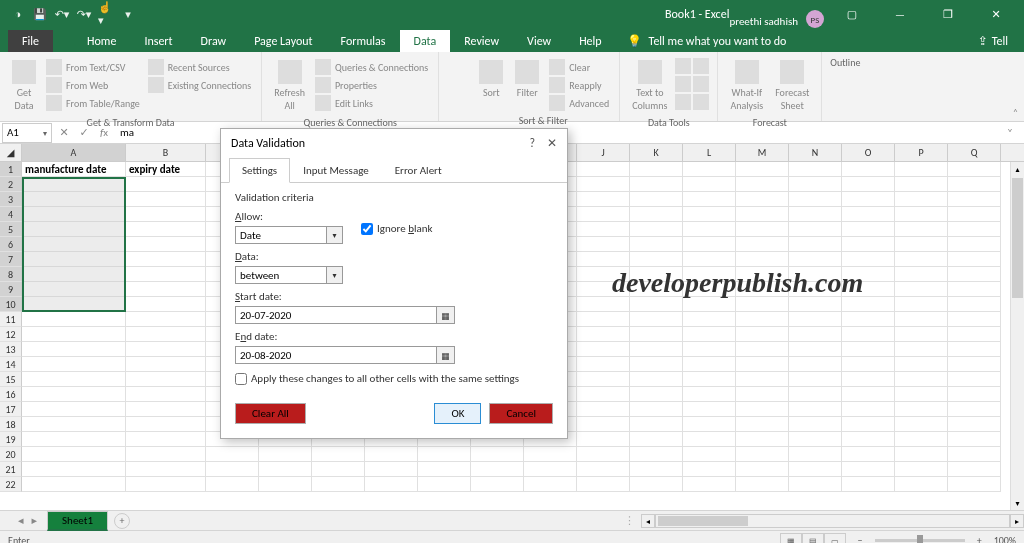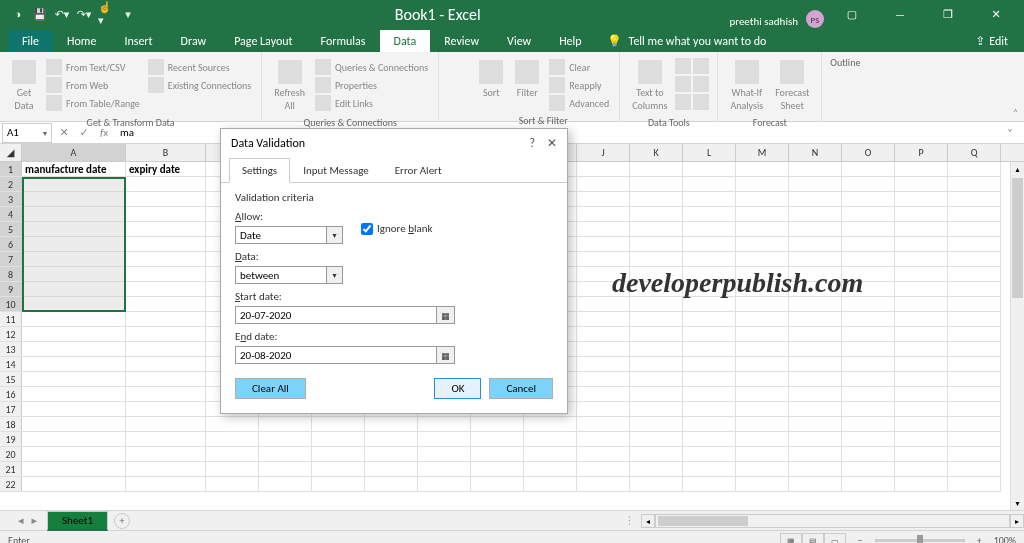--- a/index.html
+++ b/index.html
@@ -2,30 +2,30 @@
 <html><head>
   <meta charset="utf-8">
   <style>
     * { margin: 0; padding: 0; box-sizing: border-box; font-family: "Segoe UI", Calibri, sans-serif; }
     body { width: 1024px; height: 543px; overflow: hidden; background: #fff; position: relative; font-size: 11px; }
     
     
     .title-bar { height: 28px; background: #217346; display: flex; align-items: center; color: #fff; }
     .qa-buttons { display: flex; align-items: center; gap: 6px; padding: 0 10px; }
     .qa-btn { width: 16px; height: 16px; display: flex; align-items: center; justify-content: center; opacity: 0.9; cursor: pointer; }
-    .title-center { flex: 1; text-align: center; font-size: 16px; }
+    .title-center { flex: 1; text-align: right; font-size: 12px; }
     .title-right { display: flex; align-items: flex-end; gap: 8px; padding-right: 8px; }
     .avatar { width: 18px; height: 18px; background: #d4a5d4; border-radius: 50%; display: flex; align-items: center; justify-content: center; font-size: 9px; color: #333; }
     .win-btn { width: 40px; height: 28px; display: flex; align-items: center; justify-content: center; cursor: pointer; }
     
     
     .menu-tabs { height: 24px; background: #217346; display: flex; align-items: flex-end; padding-left: 8px; color: #fff; font-size: 12px; }
     .menu-tab { padding: 4px 14px; cursor: pointer; }
     .menu-tab.active { background: #fff; color: #217346; }
-    .menu-tab.file { background: #0f766e; margin-right: 0; }
+    .menu-tab.file { background: #404040; margin-right: 20px; }
     .tell-me { display: flex; align-items: center; gap: 6px; padding: 4px 12px; }
     .share-area { margin-left: auto; padding: 4px 16px; display: flex; align-items: center; gap: 4px; }
 
     
     .ribbon { height: 70px; background: #f3f3f3; border-bottom: 1px solid #d4d4d4; display: flex; color: #888; font-size: 10px; position: relative; }
     .ribbon-group { border-right: 1px solid #e0e0e0; padding: 2px 8px; display: flex; flex-direction: column; }
     .ribbon-group-content { flex: 1; display: flex; align-items: flex-start; gap: 4px; padding-top: 4px; }
     .ribbon-group-label { text-align: center; font-size: 10px; color: #666; padding: 2px 0; }
     .ribbon-item { display: flex; flex-direction: column; align-items: center; gap: 2px; padding: 2px 4px; font-size: 10px; text-align: center; }
     .ribbon-item-row { display: flex; align-items: center; gap: 4px; padding: 1px 2px; font-size: 10px; white-space: nowrap; }
@@ -75,21 +75,21 @@
     .combo { display: flex; width: 108px; }
     .combo input { width: 92px; height: 18px; border: 1px solid #999; padding: 4px 4px; font-size: 11px; }
     .combo .arrow { width: 16px; height: 18px; border: 1px solid #999; border-left: none; background: #f0f0f0; display: flex; align-items: center; justify-content: center; font-size: 8px; cursor: pointer; }
     .date-field { display: flex; width: 220px; }
     .date-field input { flex: 1; height: 18px; border: 1px solid #999; padding: 0 4px; font-size: 11px; }
     .date-field .picker { width: 18px; height: 18px; border: 1px solid #999; border-left: none; background: #f0f0f0; display: flex; align-items: center; justify-content: center; font-size: 9px; cursor: pointer; }
     .check-row { display: flex; align-items: center; gap: 4px; margin: 4px 0; }
     .check-row input { width: 12px; height: 12px; }
     .validation-section { position: relative; }
     .dialog-buttons { display: flex; padding: 10px 14px 14px; gap: 8px; }
-    .dlg-btn { padding: 3px 16px; border: 1px solid #adadad; background: #7dd3fc; font-size: 11px; cursor: pointer; }
+    .dlg-btn { padding: 3px 16px; border: 1px solid #adadad; background: #b91c1c; font-size: 11px; cursor: pointer; }
     .dlg-btn.primary { border: 1px solid #2a8dd4; background: #e5f1fb; }
     .spacer { flex: 1; }
 
     
     .sheet-tabs { height: 20px; background: #f0f0f0; border-top: 1px solid #d4d4d4; display: flex; align-items: center; font-size: 11px; padding-left: 18px; }
     .sheet-nav { display: flex; gap: 8px; color: #888; margin-right: 10px; }
     .sheet-tab { padding: 2px 14px; background: #15803d; border: 1px solid #ccc; border-bottom: 2px solid #217346; cursor: pointer; }
     .add-sheet { margin-left: 6px; width: 16px; height: 16px; border: 1px solid #ccc; border-radius: 50%; display: flex; align-items: center; justify-content: center; cursor: pointer; font-size: 10px; color: #666; }
     .hscroll-area { margin-left: auto; width: 400px; display: flex; align-items: center; }
     .hscroll { flex: 1; height: 14px; background: #f0f0f0; border: 1px solid #ccc; position: relative; }
@@ -143,21 +143,21 @@
   <div class="menu-tab active">Data</div>
   <div class="menu-tab">Review</div>
   <div class="menu-tab">View</div>
   <div class="menu-tab">Help</div>
   <div class="tell-me">
     <span>💡</span>
     <span>Tell me what you want to do</span>
   </div>
   <div class="share-area">
     <span>⇪</span>
-    <span>Edit</span>
+    <span>Tell</span>
   </div>
 </div>
 
 <div class="ribbon">
   <div class="ribbon-group">
     <div class="ribbon-group-content">
       <div class="ribbon-item">
         <div class="ribbon-icon-lg"></div>
         <span style="white-space:pre-line">Get
 Data</span>
@@ -817,20 +817,24 @@
       <input type="text" value="20-07-2020" style="">
       <span class="picker">▦</span>
     </div>
 
     <div class="field-label">E<u>n</u>d date:</div>
     <div class="date-field">
       <input type="text" value="20-08-2020" style="">
       <span class="picker">▦</span>
     </div>
 
+    <div class="check-row" style="margin-top:8px">
+      <input type="checkbox" style="">
+      <span>Apply these changes to all other cells with the same settings</span>
+    </div>
   </div>
   <div class="dialog-buttons">
     <button class="dlg-btn">Clear All</button>
     <div class="spacer"></div>
     <button class="dlg-btn primary">OK</button>
     <button class="dlg-btn">Cancel</button>
   </div>
 </div>
 
 <div class="sheet-tabs">

